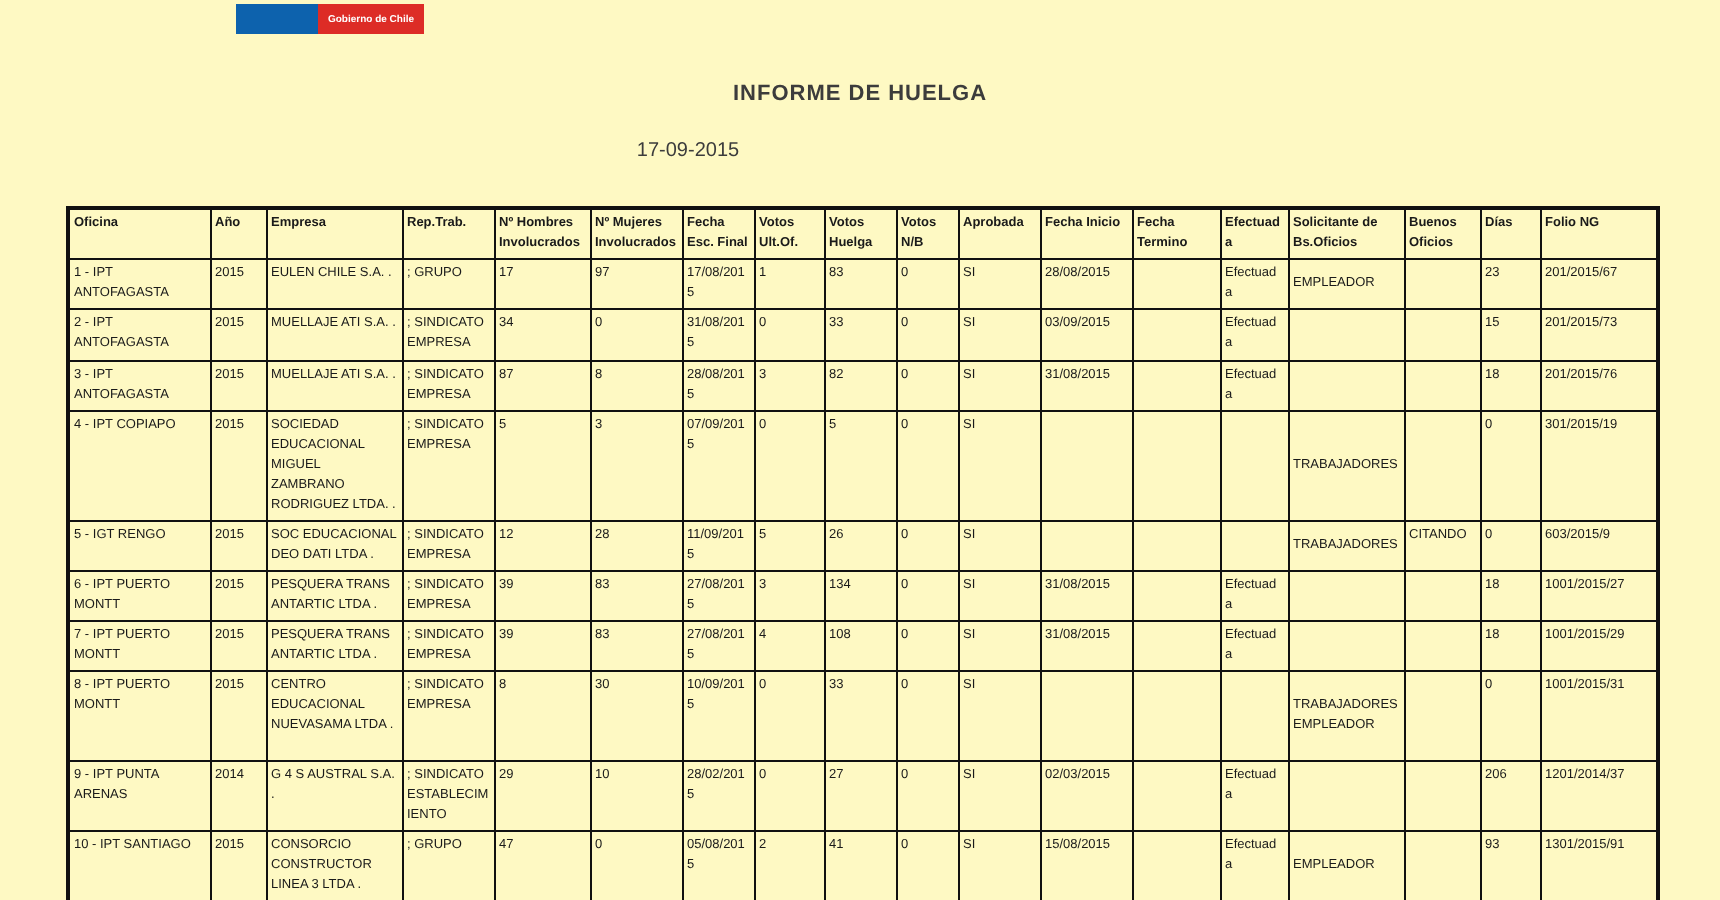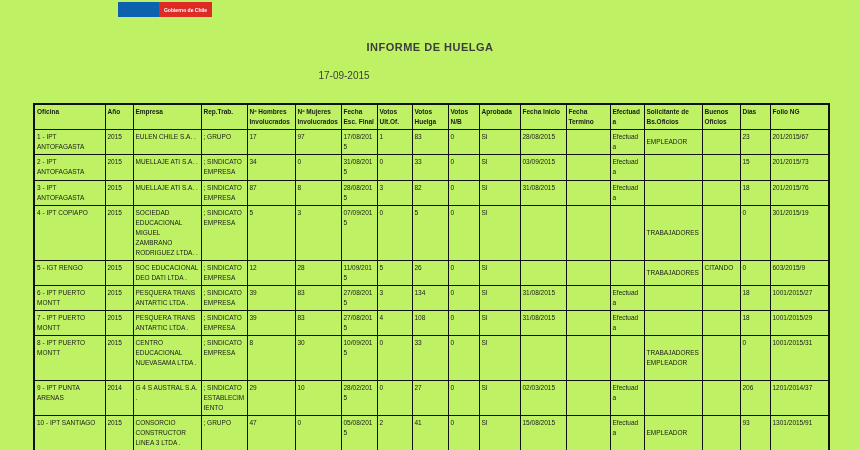--- a/index.html
+++ b/index.html
@@ -3,21 +3,21 @@
 <meta charset="utf-8">
 <style>
   * { margin: 0; padding: 0; box-sizing: border-box; }
   html, body {
     width: 860px; height: 450px;
     background: #ffffff;
     overflow: hidden;
     font-family: "Liberation Sans", "DejaVu Sans", sans-serif;
     color: #1a1a1a;
   }
-  .page { position: relative; width: 860px; height: 450px; background: #bef264; }
+  .page { position: relative; width: 860px; height: 450px; background: #fef9c3; }
 
   
   .logo { position: absolute; left: 118px; top: 2px; display: flex; height: 15px; }
   .logo-blue { width: 41px; height: 15px; background: #0d62ad; }
   .logo-red  { width: 53px; height: 15px; background: #dd2c26;
                display: flex; align-items: center; justify-content: center; }
   .logo-red span { color: #ffffff; font-size: 5px; font-weight: bold; white-space: nowrap; }
 
   
   .title { position: absolute; left: 0; top: 41px; width: 860px; text-align: center;

